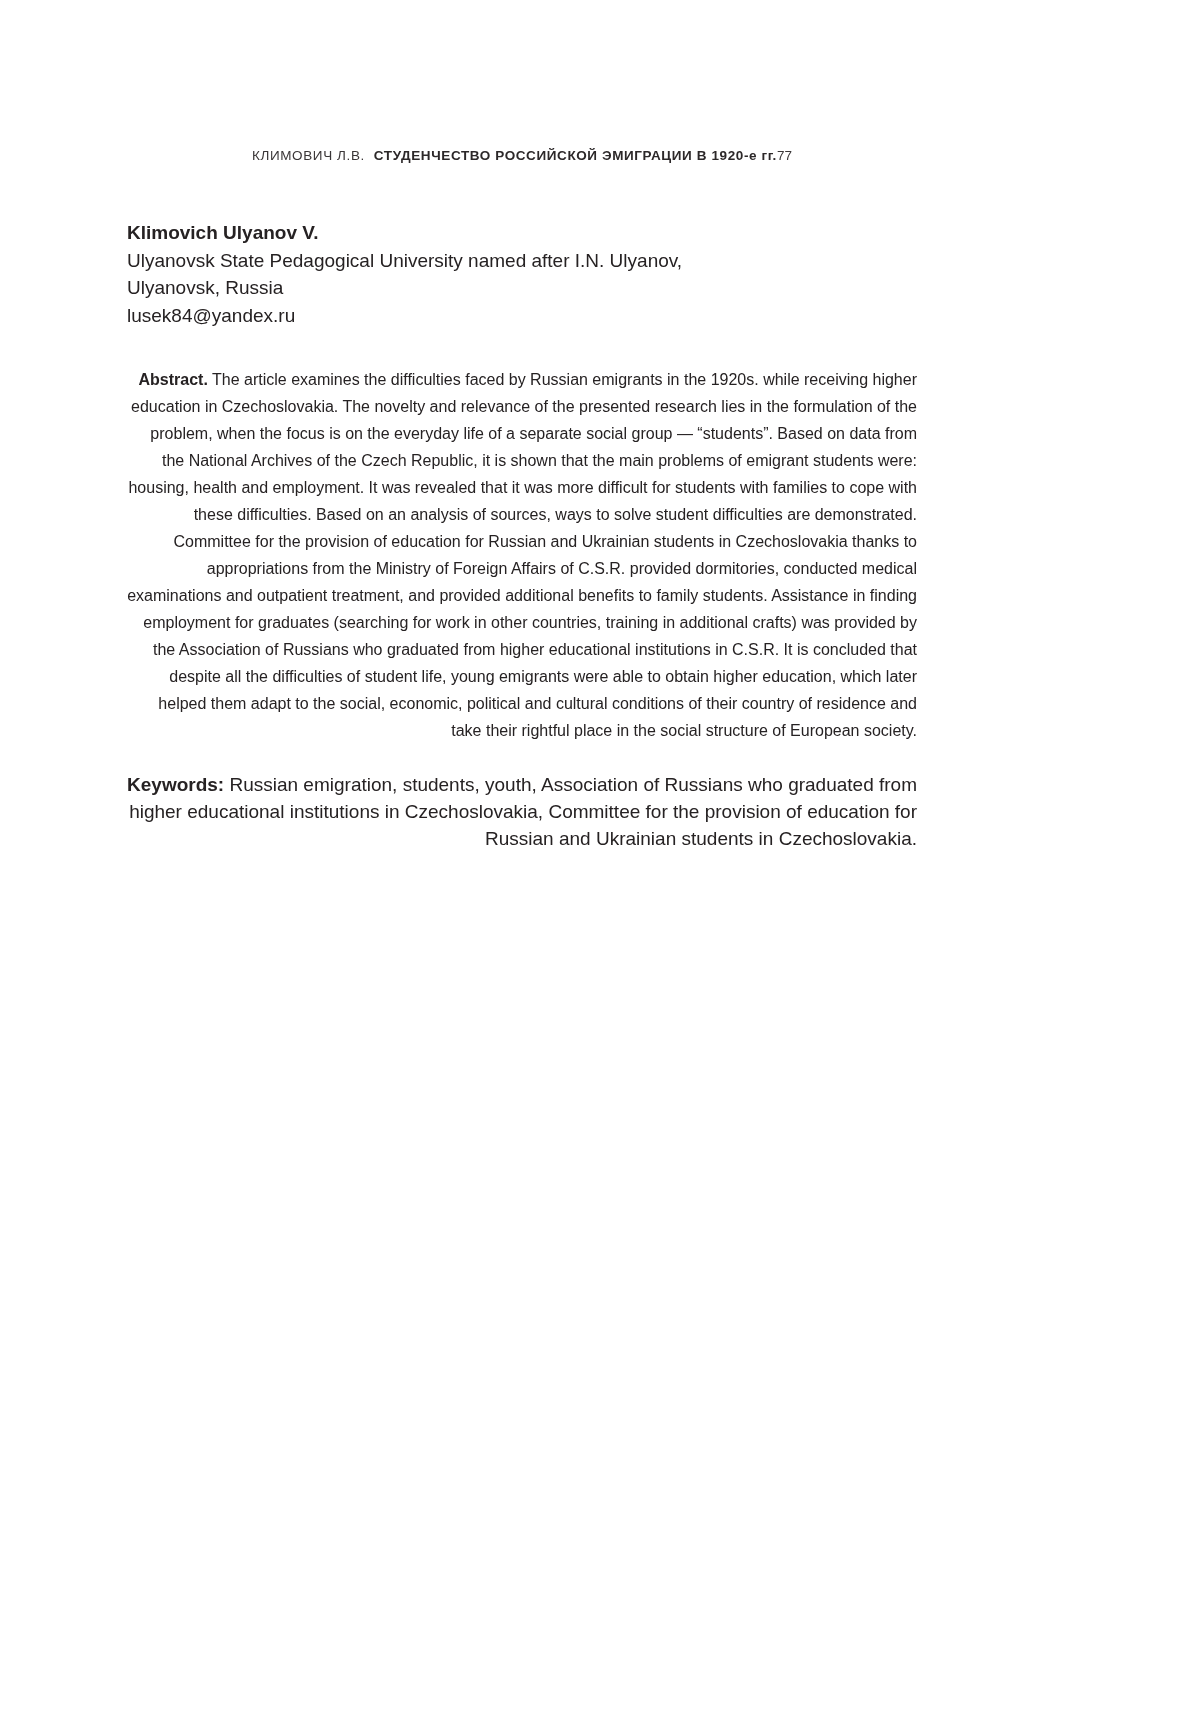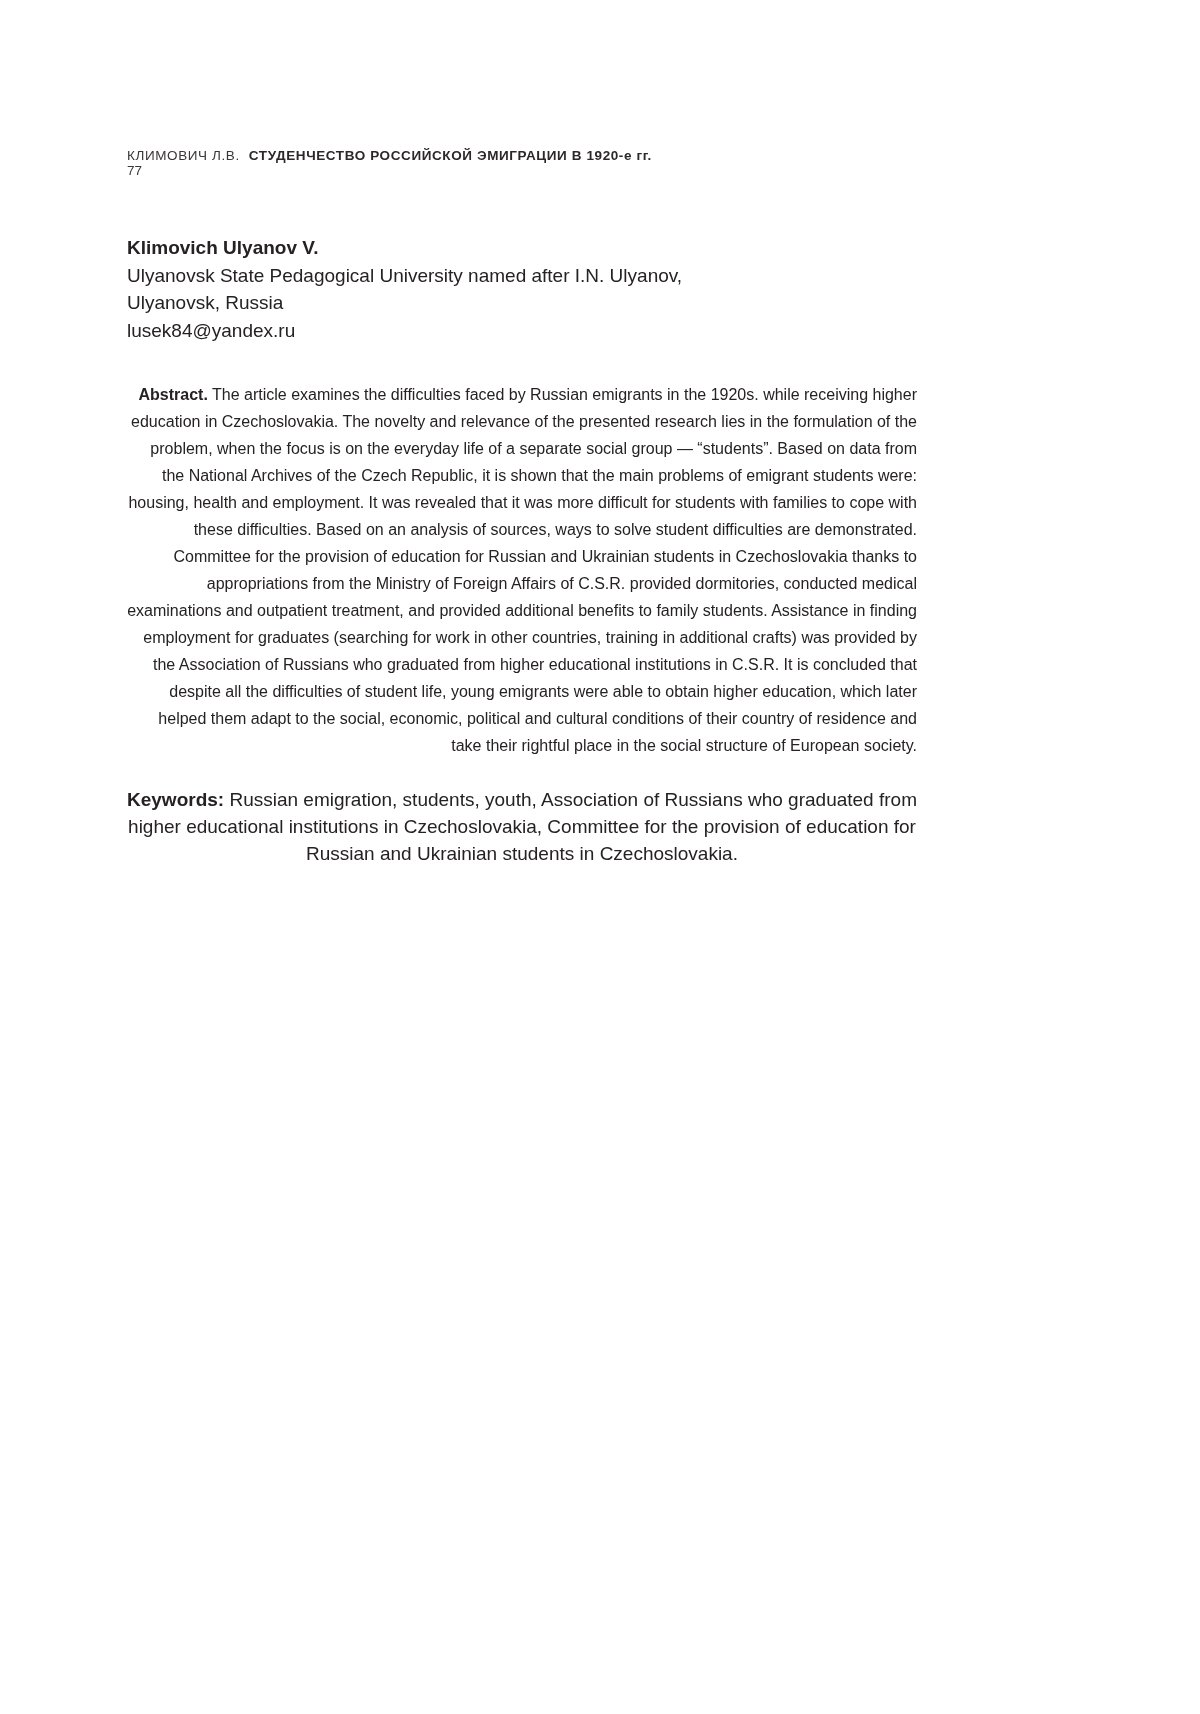--- a/index.html
+++ b/index.html
@@ -26,21 +26,20 @@
     width: 790px;
   }
   
   .running-header {
     display: flex;
     justify-content: center;
     align-items: baseline;
     font-size: 13.5px;
     letter-spacing: 0.6px;
     color: #3a3637;
-    flex-direction: column;
   }
   .rh-author {
     font-weight: normal;
     margin-right: 9px;
   }
   .rh-title {
     font-weight: bold;
     color: #2c2829;
   }
   .rh-page {
@@ -74,21 +73,21 @@
   .abstract {
     margin: 37px 0 17px 0;
     font-size: 16px;
     line-height: 27px;
     text-align: right;
   }
   .keywords {
     margin: 27px 0 0 0;
     font-size: 19px;
     line-height: 27px;
-    text-align: center;
+    text-align: right;
   }
   .bold {
     font-weight: bold;
   }
 </style>
 </head>
 <body>
 
 <div class="page">
   <div class="content">

